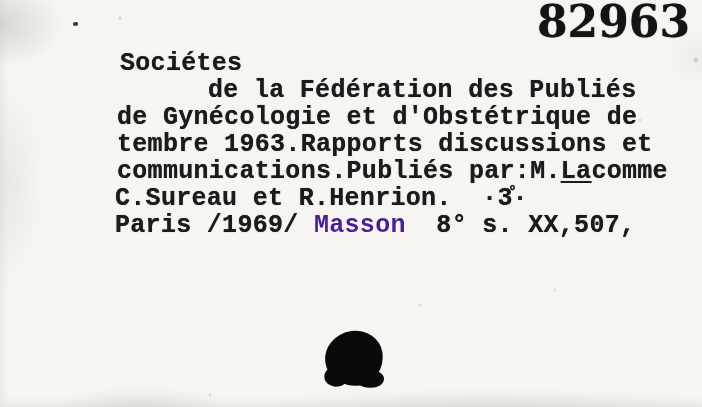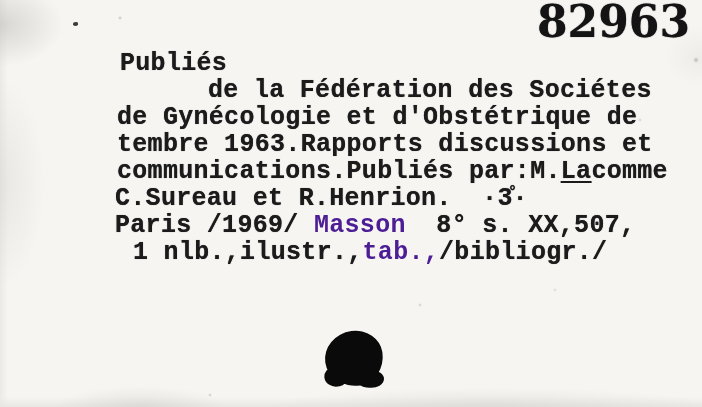--- a/index.html
+++ b/index.html
@@ -127,26 +127,25 @@
 <body>
 
 <div class="paper"></div>
 <div class="speckle"></div>
 
 <div>
 
   <div class="catalog-number">82963</div>
 
   <div class="typed">
-    <div class="line">Publiés</div>
-    <div class="line">de la Fédération des Sociétes</div>
+    <div class="line">Sociétes</div>
+    <div class="line">de la Fédération des Publiés</div>
     <div class="line">de Gynécologie et d'Obstétrique de</div>
     <div class="line">tembre 1963.Rapports discussions et</div>
     <div class="line"><span>communications.Publiés par:M.</span><span class="seg-u">La</span><span>comme</span></div>
     <div class="line">C.Sureau et R.Henrion.  ∙3̊∙</div>
     <div class="line"><span>Paris /1969/ </span><span class="seg-light">Masson</span><span>  8° s. XX,507,</span></div>
-    <div class="line"><span>1 nlb.,ilustr.,</span><span class="seg-light">tab.,</span><span>/bibliogr./</span></div>
   </div>
 
   <div class="ink-blot"></div>
   <div class="ink-speck"></div>
 
 </div>
 
 </body></html>

